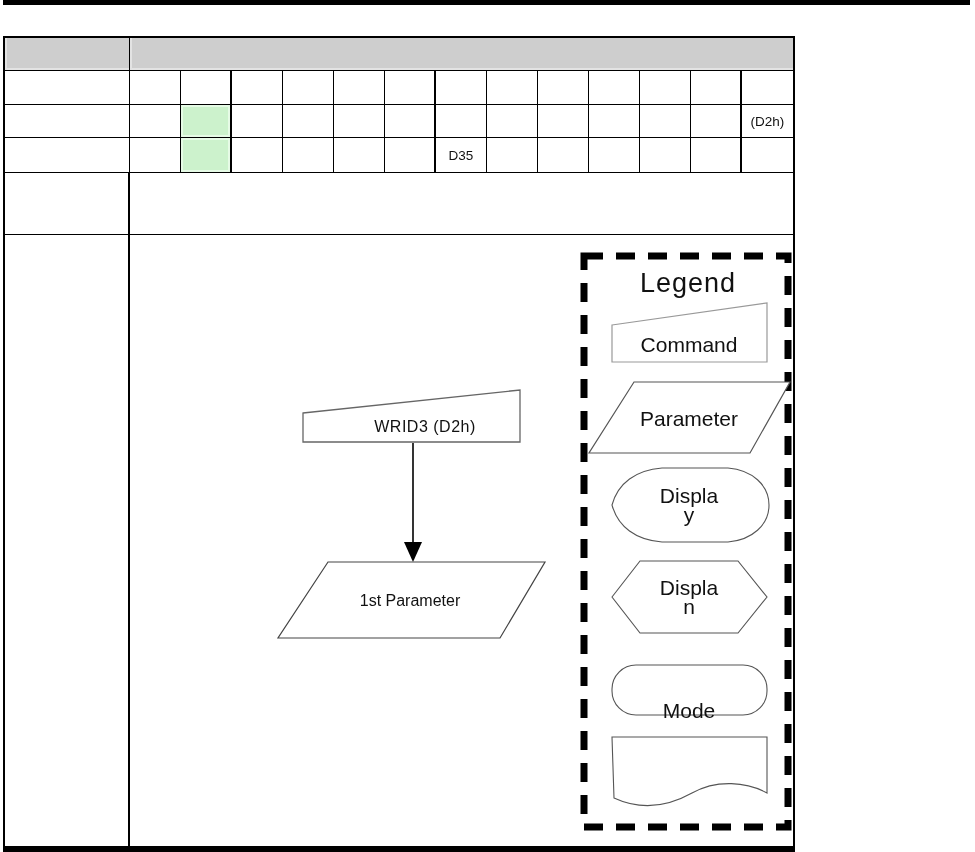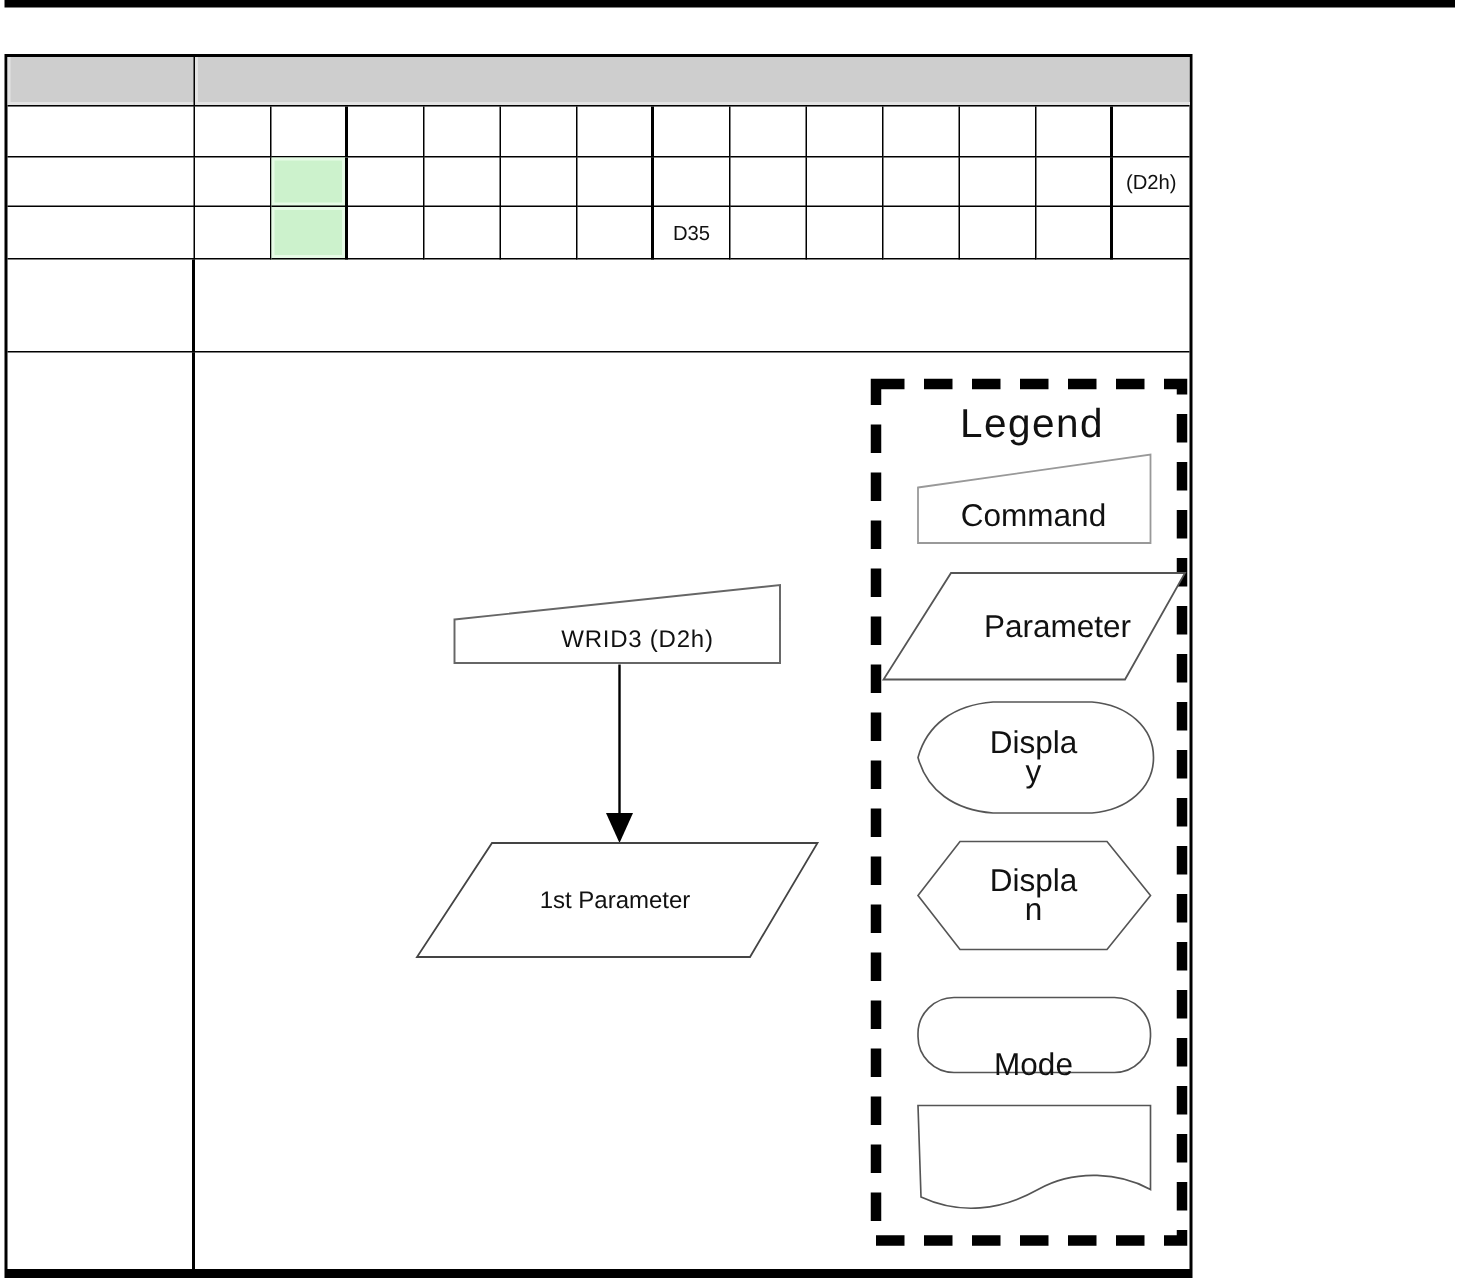--- a/index.html
+++ b/index.html
@@ -55,21 +55,21 @@
   .ltitle {
     position: absolute; left: 108px; top: 31px; transform: translate(-50%, -50%);
     font-size: 27px; letter-spacing: 1px; white-space: nowrap;
   }
   .llabel {
     position: absolute; transform: translate(-50%, -50%);
     font-size: 21px; line-height: 19px; text-align: center;
     white-space: pre-line;
   }
   .ll-command  { left: 109px; top: 92px; }
-  .ll-parameter{ left: 109px; top: 166px; margin-left: 16px; }
+  .ll-parameter{ left: 109px; top: 166px; }
   .ll-display  { left: 109px; top: 253px; }
   .ll-action   { left: 109px; top: 345px; }
   .ll-mode     { left: 109px; top: 438px; margin-top: 20px; }
   .ll-seq      { left: 109px; top: 517px; line-height: 18px; }
 </style>
 </head>
 <body>
 
 <div class="top-bar"></div>
 

